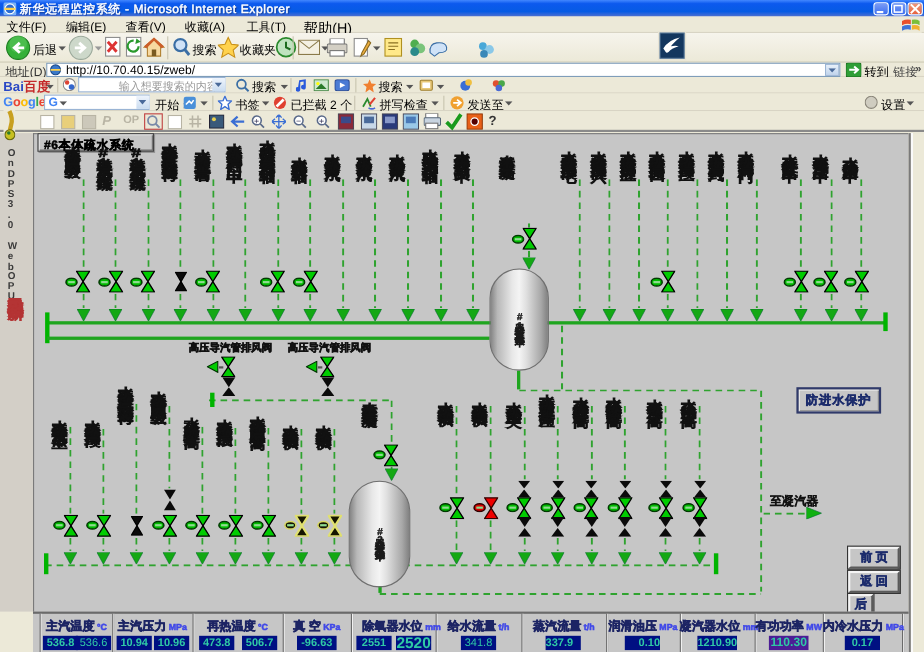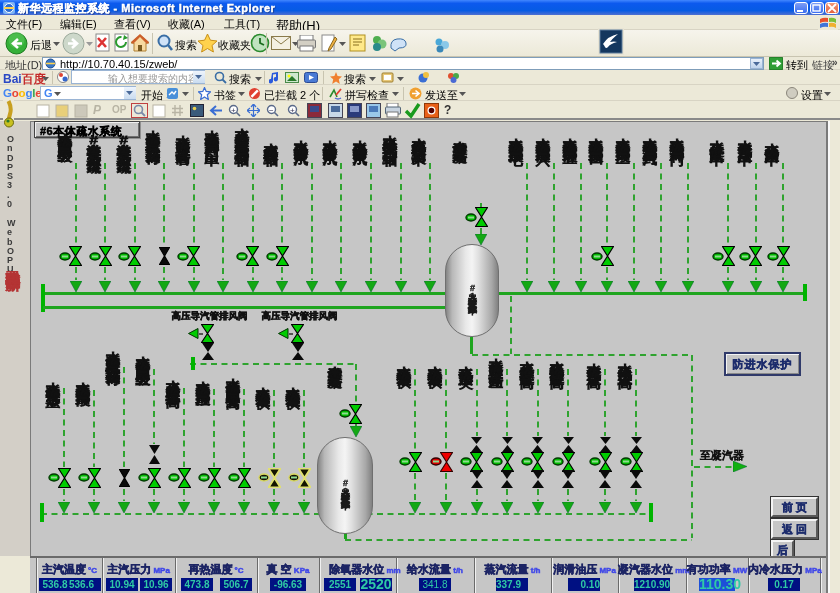--- a/index.html
+++ b/index.html
@@ -9,21 +9,21 @@
 .tank{position:absolute;z-index:4;background:linear-gradient(90deg,#848484 0%,#b8b8b8 12%,#e8e8e8 38%,#f4f4f4 50%,#e0e0e0 62%,#a8a8a8 88%,#818181 100%);border:1px solid #6f6f6f;display:flex;align-items:center;justify-content:center}
 .tlbl{writing-mode:vertical-rl;text-orientation:upright;font-size:9px;letter-spacing:-2px;color:#1a1a1a;font-weight:bold;-webkit-text-stroke-width:0.4px}
 .btn3d{position:absolute;-webkit-text-stroke-width:0.5px;background:#c6c6c6;border-top:2px solid #f4f4f4;border-left:2px solid #f4f4f4;border-right:2px solid #5a5a5a;border-bottom:2px solid #5a5a5a;outline:1px solid #333;color:#1c2c6c;font-weight:bold;text-align:center}
 </style></head><body>
 <div class="abs" style="left:0;top:0;width:840px;height:15px;background:linear-gradient(180deg,#4287ff 0%,#0c59ee 22%,#065be4 70%,#4f6fd0 100%)"></div>
 <svg class="po" style="left:3px;top:2px" width="12" height="12">
     <rect x="0" y="0" width="12" height="12" rx="2" fill="#7ab1f5"></rect>
     <circle cx="6" cy="6" r="4.5" fill="#2b6cd4" stroke="#fff" stroke-width="1"></circle>
     <path d="M1 6 L11 6" stroke="#ffd24d" stroke-width="2"></path>
   </svg>
-<div class="abs" style="left:18px;top:1px;font-size:11px;font-weight:bold;color:#fff;letter-spacing:0.5px;-webkit-text-stroke-width:0.4px;text-shadow:1px 1px 1px #1c3a8c">新华远程监控系统 - Microsoft Internet Explorer</div>
+<div class="abs" style="left:18px;top:1px;font-size:11px;font-weight:normal;color:#fff;letter-spacing:0.5px;-webkit-text-stroke-width:0.4px;text-shadow:1px 1px 1px #1c3a8c">新华远程监控系统 - Microsoft Internet Explorer</div>
 <div class="abs" style="left:794px;top:2px;width:14px;height:12px;background:linear-gradient(180deg,#7d9df5,#3b6ef0);border:1px solid #fff;border-radius:3px"></div>
 <div class="abs" style="left:810px;top:2px;width:14px;height:12px;background:linear-gradient(180deg,#7d9df5,#3b6ef0);border:1px solid #fff;border-radius:3px"></div>
 <div class="abs" style="left:825px;top:2px;width:14px;height:12px;background:linear-gradient(180deg,#f09a7a,#e5613d);border:1px solid #fff;border-radius:3px"></div>
 <svg class="po" style="left:796px;top:4px" width="10" height="9">
     <rect x="1" y="6" width="6" height="2" fill="#fff"></rect>
   </svg>
 <svg class="po" style="left:812px;top:4px" width="10" height="9">
     <rect x="1" y="1" width="7" height="6" fill="none" stroke="#fff" stroke-width="1.4"></rect>
   </svg>
 <svg class="po" style="left:827px;top:3px" width="10" height="10">
@@ -1145,21 +1145,21 @@
   </svg>
 <div class="btn3d" style="left:724px;top:352px;width:77px;height:24px;border:2px solid #303a6a;box-shadow:inset 1px 1px 0 #f4f4f4, inset -1px -1px 0 #8a8a8a;outline:none;font-size:11px;line-height:20px;letter-spacing:1px">防进水保护</div>
 <div class="btn3d" style="left:771px;top:497px;width:47px;height:20px;font-size:11px;line-height:16px">前 页</div>
 <div class="btn3d" style="left:771px;top:519px;width:47px;height:20px;font-size:11px;line-height:16px">返 回</div>
 <div class="btn3d" style="left:771px;top:540px;width:23px;height:20px;font-size:11px;line-height:16px">后 页</div>
 <div class="abs" style="left:30px;top:556px;width:796px;height:37px;background:#c6c6c6;border-top:2px solid #6a6a6a"></div>
 <div class="abs" style="left:36px;top:558px;width:2px;height:35px;background:#6a6a6a;border-right:1px solid #f0f0f0"></div>
 <div class="abs" style="left:102px;top:558px;width:2px;height:35px;background:#6a6a6a;border-right:1px solid #f0f0f0"></div>
 <div class="abs" style="left:37px;top:562px;width:65px;text-align:center;font-size:11px;font-weight:bold;color:#1c2464;white-space:nowrap;-webkit-text-stroke-width:0.5px">主汽温度<span style="font-size:8px;color:#4048e8"> °C</span></div>
 <div class="abs" style="left:39px;top:578px;width:32px;height:13px;background:#001082;color:#2fc9a5;font-size:10px;font-weight:bold;text-align:center;line-height:13px">536.8</div>
-<div class="abs" style="left:69px;top:578px;width:32px;height:13px;background:#001082;color:#2fc9a5;font-size:10px;font-weight:bold;line-height:13px">536.6</div>
+<div class="abs" style="left:69px;top:578px;width:32px;height:13px;background:#001082;color:#2fc9a5;font-size:10px;font-weight:normal;text-align:center;line-height:13px">536.6</div>
 <div class="abs" style="left:175px;top:558px;width:2px;height:35px;background:#6a6a6a;border-right:1px solid #f0f0f0"></div>
 <div class="abs" style="left:102px;top:562px;width:73px;text-align:center;font-size:11px;font-weight:bold;color:#1c2464;white-space:nowrap;-webkit-text-stroke-width:0.5px">主汽压力<span style="font-size:8px;color:#4048e8"> MPa</span></div>
 <div class="abs" style="left:106px;top:578px;width:32px;height:13px;background:#001082;color:#2fc9a5;font-size:10px;font-weight:bold;text-align:center;line-height:13px">10.94</div>
 <div class="abs" style="left:140px;top:578px;width:32px;height:13px;background:#001082;color:#2fc9a5;font-size:10px;font-weight:bold;text-align:center;line-height:13px">10.96</div>
 <div class="abs" style="left:257px;top:558px;width:2px;height:35px;background:#6a6a6a;border-right:1px solid #f0f0f0"></div>
 <div class="abs" style="left:175px;top:562px;width:82px;text-align:center;font-size:11px;font-weight:bold;color:#1c2464;white-space:nowrap;-webkit-text-stroke-width:0.5px">再热温度<span style="font-size:8px;color:#4048e8"> °C</span></div>
 <div class="abs" style="left:181px;top:578px;width:32px;height:13px;background:#001082;color:#2fc9a5;font-size:10px;font-weight:bold;text-align:center;line-height:13px">473.8</div>
 <div class="abs" style="left:220px;top:578px;width:32px;height:13px;background:#001082;color:#2fc9a5;font-size:10px;font-weight:bold;text-align:center;line-height:13px">506.7</div>
 <div class="abs" style="left:319px;top:558px;width:2px;height:35px;background:#6a6a6a;border-right:1px solid #f0f0f0"></div>
 <div class="abs" style="left:257px;top:562px;width:62px;text-align:center;font-size:11px;font-weight:bold;color:#1c2464;white-space:nowrap;-webkit-text-stroke-width:0.5px">真  空<span style="font-size:8px;color:#4048e8"> KPa</span></div>
@@ -1175,15 +1175,15 @@
 <div class="abs" style="left:474px;top:562px;width:77px;text-align:center;font-size:11px;font-weight:bold;color:#1c2464;white-space:nowrap;-webkit-text-stroke-width:0.5px">蒸汽流量<span style="font-size:8px;color:#4048e8"> t/h</span></div>
 <div class="abs" style="left:496px;top:578px;width:32px;height:13px;background:#001082;color:#2fc9a5;font-size:10px;font-weight:bold;line-height:13px">337.9</div>
 <div class="abs" style="left:618px;top:558px;width:2px;height:35px;background:#6a6a6a;border-right:1px solid #f0f0f0"></div>
 <div class="abs" style="left:551px;top:562px;width:67px;text-align:center;font-size:11px;font-weight:bold;color:#1c2464;white-space:nowrap;-webkit-text-stroke-width:0.5px">润滑油压<span style="font-size:8px;color:#4048e8"> MPa</span></div>
 <div class="abs" style="left:568px;top:578px;width:32px;height:13px;background:#001082;color:#2fc9a5;font-size:10px;font-weight:bold;text-align:right;line-height:13px">0.10</div>
 <div class="abs" style="left:686px;top:558px;width:2px;height:35px;background:#6a6a6a;border-right:1px solid #f0f0f0"></div>
 <div class="abs" style="left:618px;top:562px;width:68px;text-align:center;font-size:11px;font-weight:bold;color:#1c2464;white-space:nowrap;-webkit-text-stroke-width:0.5px">凝汽器水位<span style="font-size:8px;color:#4048e8"> mm</span></div>
 <div class="abs" style="left:634px;top:578px;width:36px;height:13px;background:#001082;color:#2fc9a5;font-size:10px;font-weight:bold;text-align:center;line-height:13px">1210.90</div>
 <div class="abs" style="left:748px;top:558px;width:2px;height:35px;background:#6a6a6a;border-right:1px solid #f0f0f0"></div>
 <div class="abs" style="left:686px;top:562px;width:62px;text-align:center;font-size:11px;font-weight:bold;color:#1c2464;white-space:nowrap;-webkit-text-stroke-width:0.5px">有功功率<span style="font-size:8px;color:#4048e8"> MW</span></div>
-<div class="abs" style="left:699px;top:578px;width:36px;height:13px;background:#1d4ed8;color:#2fc9a5;font-size:14px;font-weight:bold;text-align:center;line-height:13px">110.30</div>
+<div class="abs" style="left:699px;top:578px;width:36px;height:13px;background:#4c1d95;color:#2fc9a5;font-size:11px;font-weight:bold;text-align:center;line-height:13px">110.30</div>
 <div class="abs" style="left:820px;top:558px;width:2px;height:35px;background:#6a6a6a;border-right:1px solid #f0f0f0"></div>
 <div class="abs" style="left:748px;top:562px;width:72px;text-align:center;font-size:11px;font-weight:bold;color:#1c2464;white-space:nowrap;-webkit-text-stroke-width:0.5px">内冷水压力<span style="font-size:8px;color:#4048e8"> MPa</span></div>
 <div class="abs" style="left:768px;top:578px;width:32px;height:13px;background:#001082;color:#2fc9a5;font-size:10px;font-weight:bold;text-align:center;line-height:13px">0.17</div>
 </body></html>

